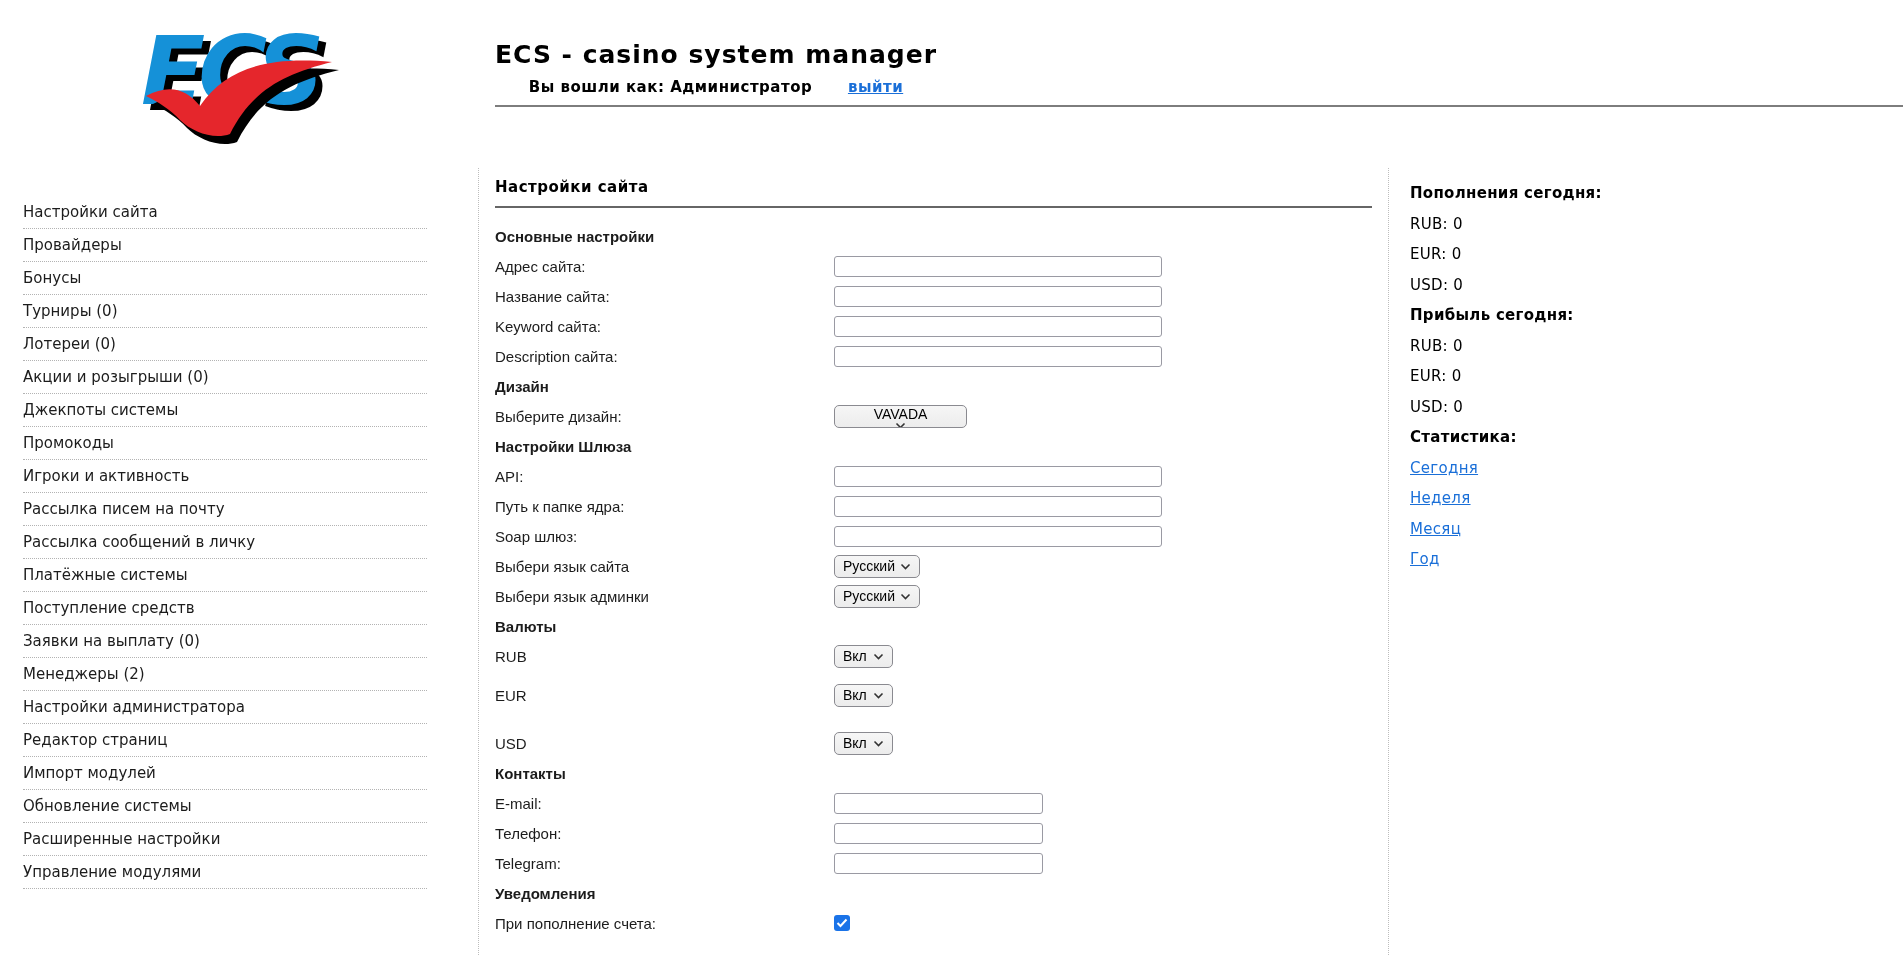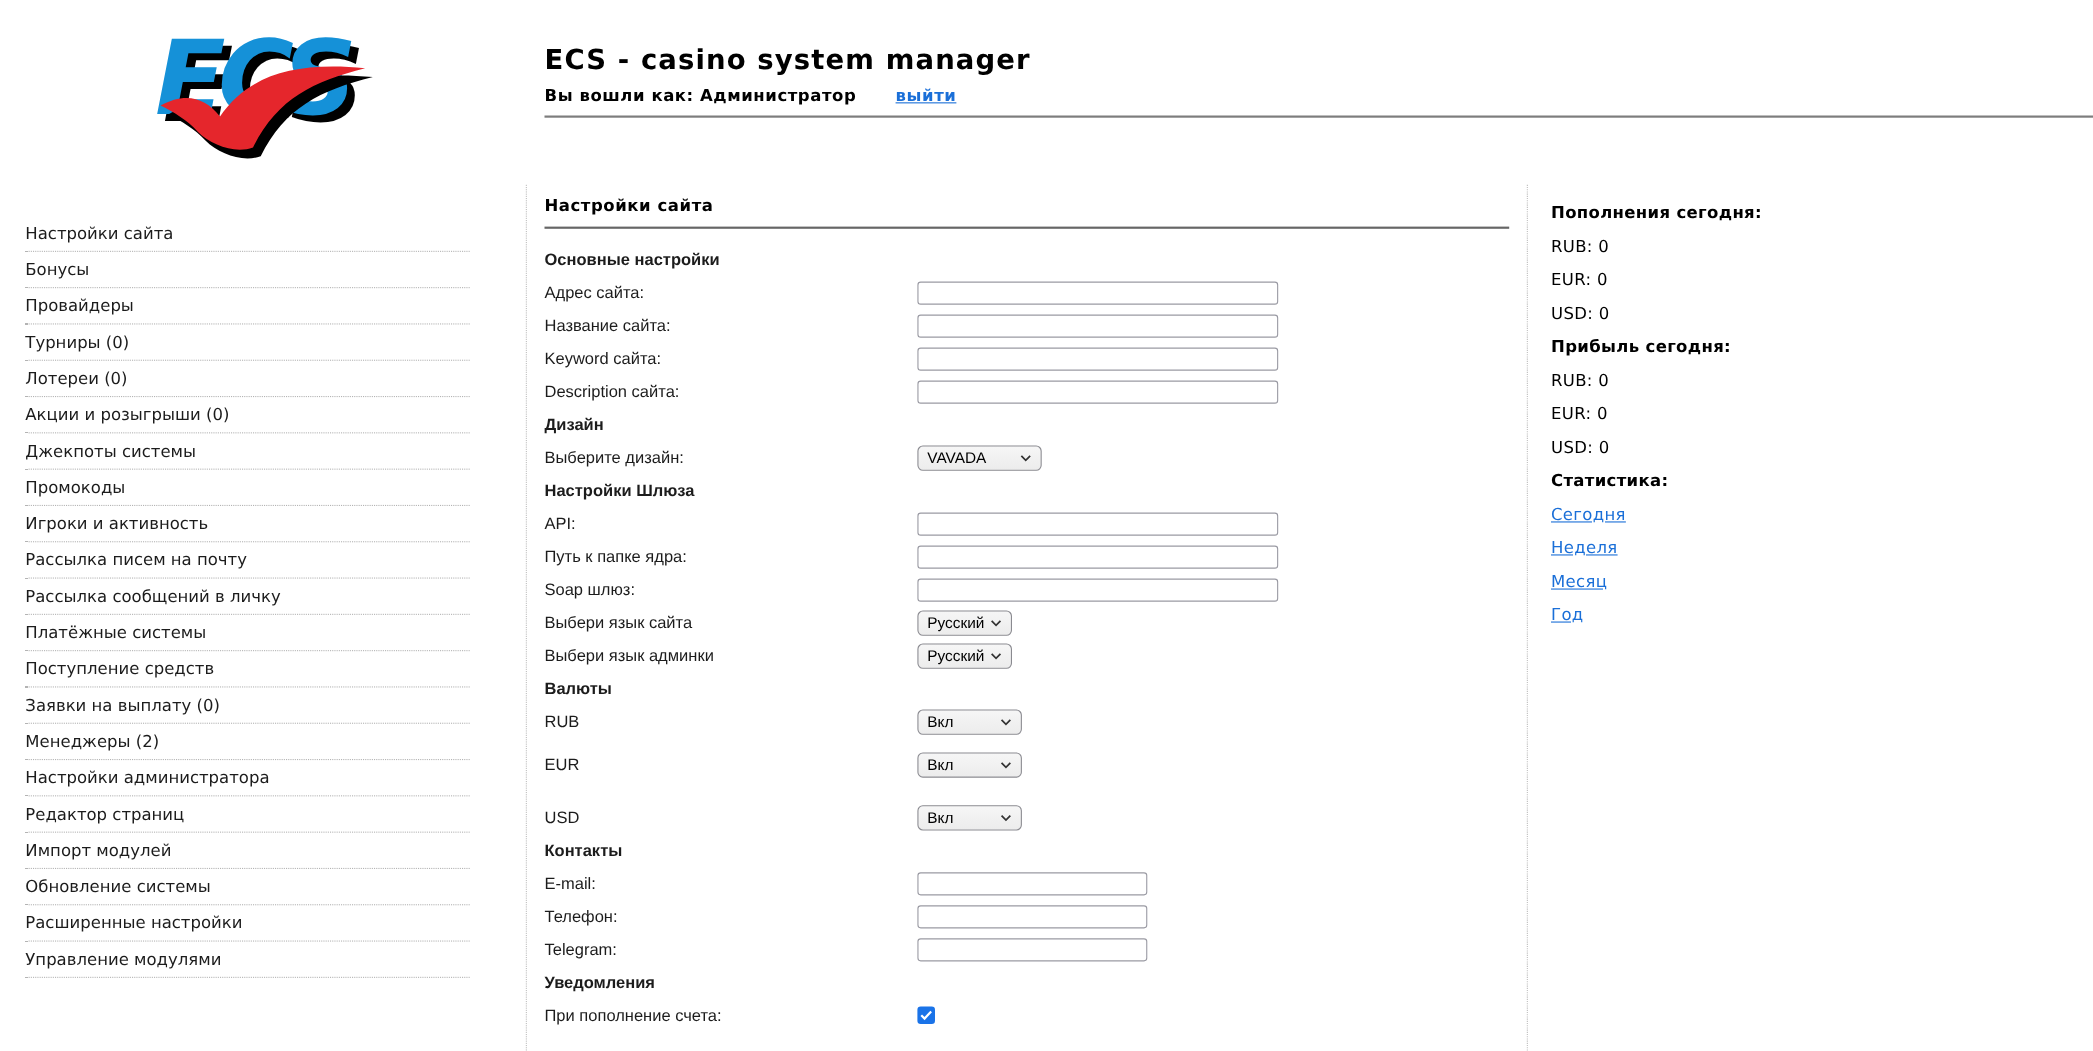--- a/index.html
+++ b/index.html
@@ -1,21 +1,21 @@
 <!DOCTYPE html>
 <html><head>
 <meta charset="utf-8">
 <style>
   * { box-sizing: border-box; margin: 0; padding: 0; }
   html,body { width: 1903px; height: 955px; overflow: hidden; background: #fff;
               font-family: "DejaVu Sans", sans-serif; color: #000; }
 
   
   .logo { position: absolute; left: 132px; top: 16px; width: 210px; height: 132px; cursor: pointer; }
-  .header-text { position: absolute; left: 495px; top: 40px; }
+  .header-text { position: absolute; left: 495px; top: 40px; text-align: center; }
   .header-title { font-size: 25px; font-weight: bold; letter-spacing: 1px; }
   .header-sub { margin-top: 9px; font-size: 15px; font-weight: bold; letter-spacing: .5px; }
   .header-sub a { color: #1a6fd8; text-decoration: underline; cursor: pointer; margin-left: 30px; }
   .header-rule { position: absolute; left: 495px; right: 0; top: 105px; height: 2px; background: #7d7d7d; }
 
   
   .sidebar { position: absolute; left: 23px; top: 196px; width: 404px; }
   .side-item { height: 33px; display: flex; align-items: center;
                font-size: 15px; color: #1c1c1c; border-bottom: 1px dotted #b3b3b3; cursor: pointer; }
 
@@ -28,23 +28,23 @@
   .frow { min-height: 30px; display: flex; align-items: center; }
   .frow > label, .frow > .seclabel { width: 339px; color: #1c1c1c; }
   .sec { font-weight: bold; }
   .txt { width: 328px; height: 21px; border: 1px solid #9a9aa3; border-radius: 3px;
          padding: 1px 5px; font: 13px "Liberation Sans", sans-serif; background: #fff; }
   .txt.narrow { width: 209px; }
   .select { height: 23px; border: 1px solid #8a8a90; border-radius: 5px;
             background: linear-gradient(#f6f6f6, #ececec); display: flex; align-items: center;
             justify-content: space-between; padding: 0 8px; font-size: 14px;
             font-family: "Liberation Sans", sans-serif; cursor: pointer; }
-  .sel-design { width: 113px; }
+  .sel-design { width: 133px; flex-direction: column; }
   .sel-lang   { width: 86px; }
-  .sel-onoff  { width: 95px; }
+  .sel-onoff  { width: 59px; }
   .gapA { margin-bottom: 9px; }
   .gapB { margin-bottom: 18px; }
   .checkbox { width: 16px; height: 16px; background: #1a73e8; border-radius: 3px;
               display: flex; align-items: center; justify-content: center; cursor: pointer; }
 
   
   .right { position: absolute; left: 1388px; top: 168px; bottom: 0;
            border-left: 1px dotted #bdbdbd; padding-left: 21px; width: 300px; }
   .rp-row { height: 30.5px; display: flex; align-items: center; font-size: 15px; letter-spacing: .3px; }
   .rp-row:first-child { margin-top: 10px; }
@@ -69,22 +69,22 @@
   <div class="header-title">ECS - casino system manager</div>
   <div class="header-sub">
     <span>Вы вошли как: Администратор</span>
     <a>выйти</a>
   </div>
 </div>
 <div class="header-rule"></div>
 
 <div class="sidebar">
   <div class="side-item">Настройки сайта</div>
+  <div class="side-item">Провайдеры</div>
   <div class="side-item">Бонусы</div>
-  <div class="side-item">Провайдеры</div>
   <div class="side-item">Турниры (0)</div>
   <div class="side-item">Лотереи (0)</div>
   <div class="side-item">Акции и розыгрыши (0)</div>
   <div class="side-item">Джекпоты системы</div>
   <div class="side-item">Промокоды</div>
   <div class="side-item">Игроки и активность</div>
   <div class="side-item">Рассылка писем на почту</div>
   <div class="side-item">Рассылка сообщений в личку</div>
   <div class="side-item">Платёжные системы</div>
   <div class="side-item">Поступление средств</div>

